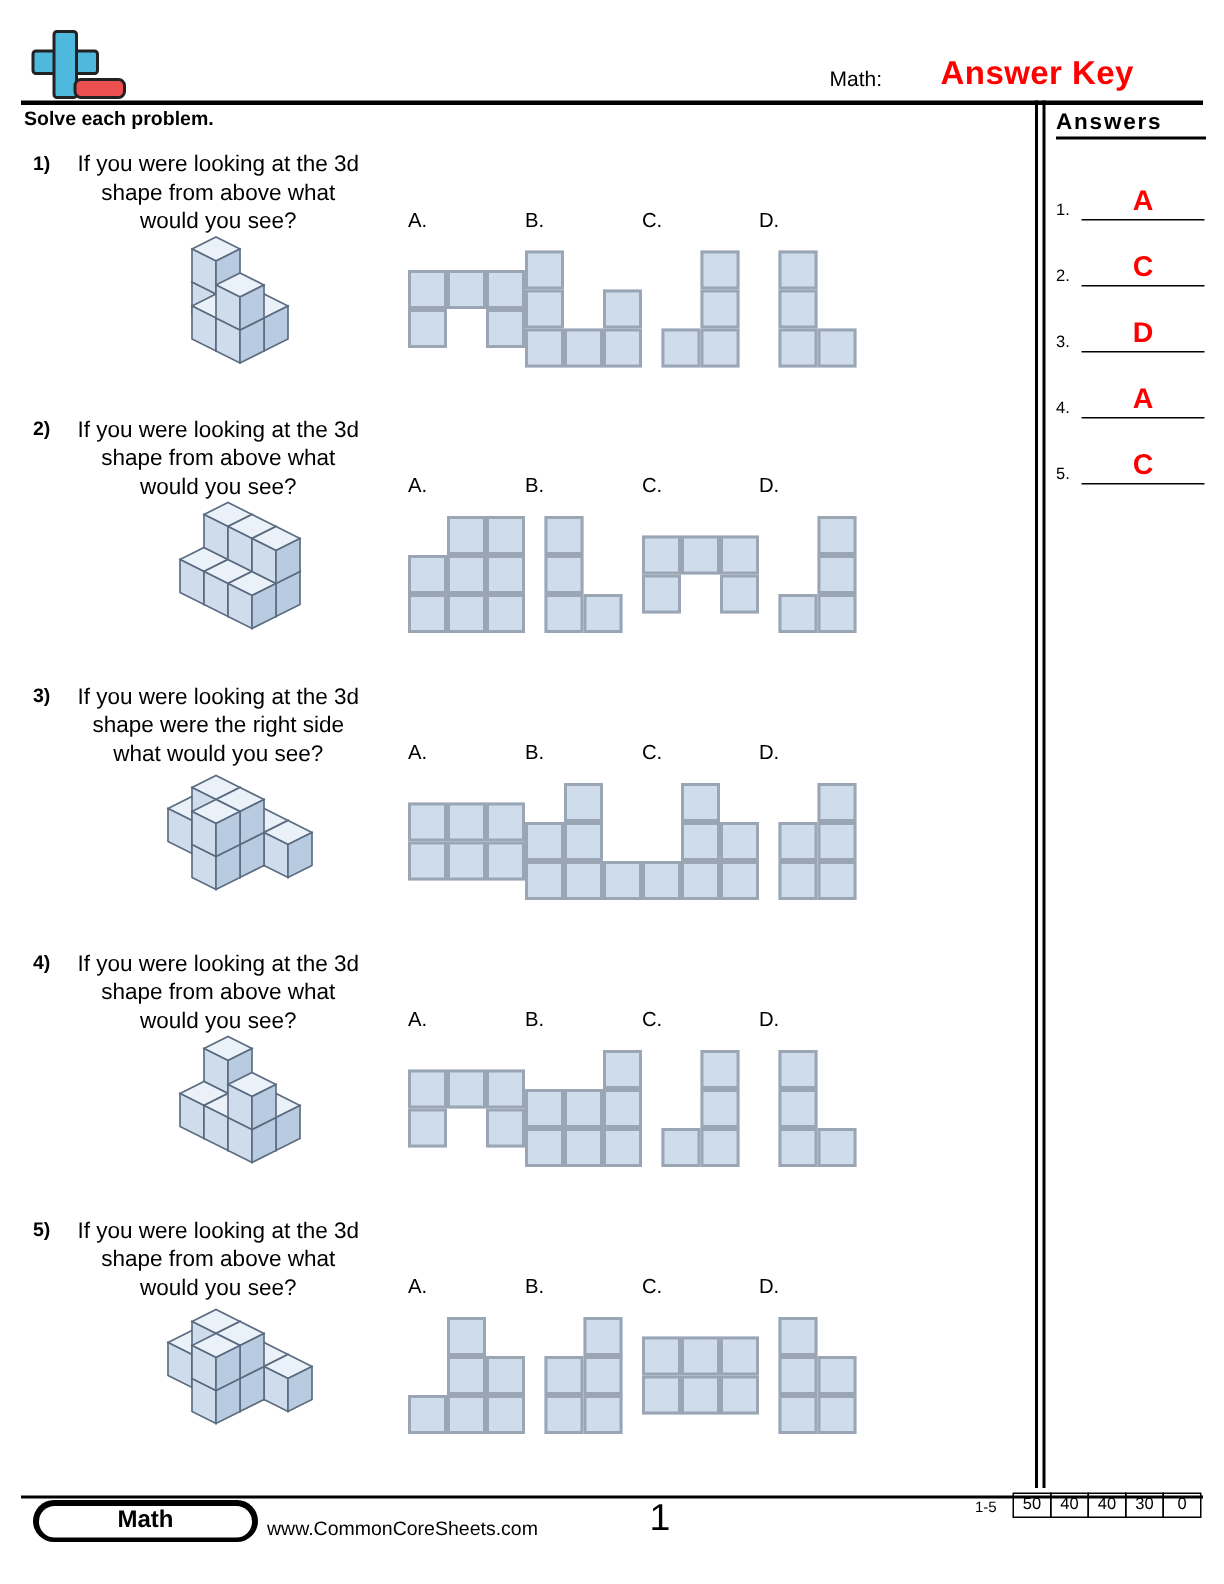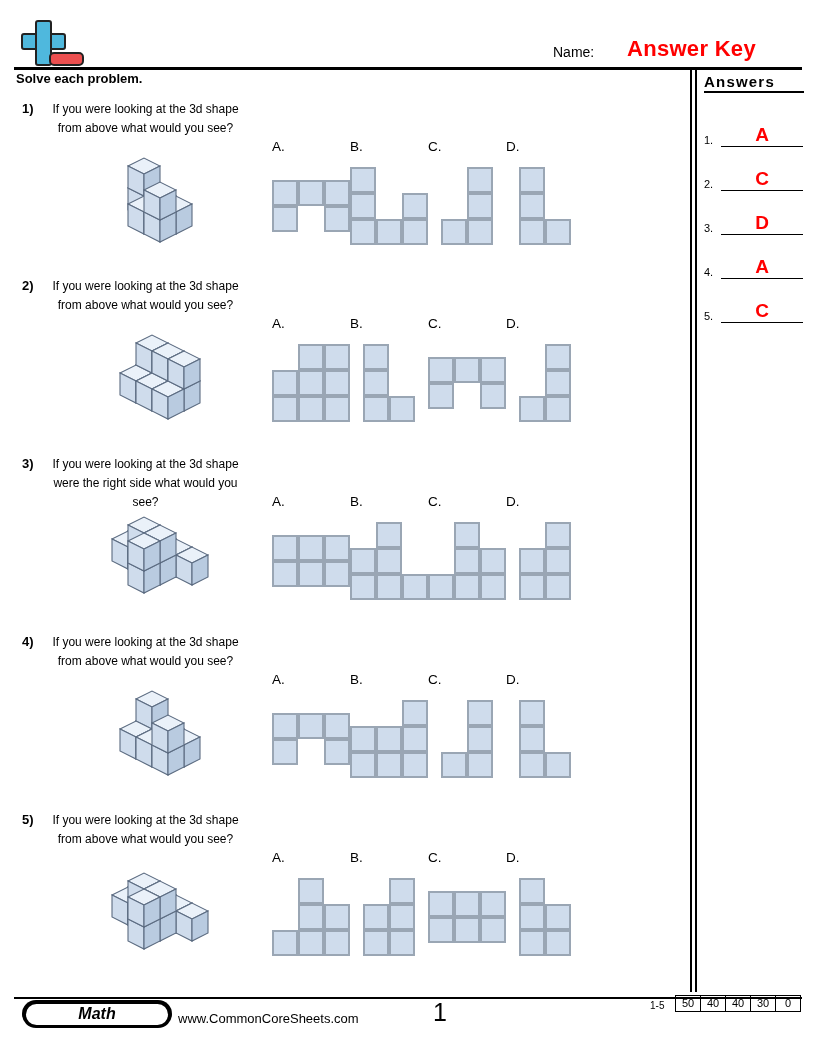--- a/index.html
+++ b/index.html
@@ -84,21 +84,21 @@
   }
 
   
   .problem { position: absolute; left: 0px; width: 690px; }
   .p-num {
     position: absolute; left: 22px; top: 0px;
     font-size: 13px; font-weight: bold; line-height: 17px;
   }
   .p-text {
     position: absolute; left: 48px; top: 0px; width: 195px;
-    font-size: 12px; line-height: 19px; text-align: center;
+    font-size: 15px; line-height: 19px; text-align: center;
   }
 
   
   .fig3d { position: absolute; }
   .cube { position: absolute; width: 34px; height: 40px; }
   .cube svg { display:block; }
 
   
   .opt { position: absolute; width: 90px; }
   .opt-label {
@@ -110,21 +110,21 @@
     background: #cfdcec; border: 2px solid #9aa6b4;
   }
 
   
   #footer-rule {
     position: absolute; left: 14px; top: 997px; width: 788px; height: 2px; background:#000;
   }
   #math-badge {
     position: absolute; left: 22px; top: 1000px; width: 150px; height: 28px;
     background: #000; border-radius: 14px;
-    display:flex; align-items:center; justify-content:center;font-style:italic;
+    display:flex; align-items:center; justify-content:center;
   }
   #math-badge .inner {
     width: 142px; height: 21px; background:#fff; border-radius: 11px;
     display:flex; align-items:center; justify-content:center;
     font-size: 16px; font-weight: bold; line-height:16px;
   }
   #site-url {
     position: absolute; left: 178px; top: 1012px;
     font-size: 13px; line-height: 14px;
   }
@@ -146,21 +146,21 @@
 </style>
 </head>
 <body>
 
 <div id="header">
   <div id="logo">
     <div class="plus-h"></div>
     <div class="plus-v"></div>
     <div class="minus"></div>
   </div>
-  <div id="name-label">Name:</div>
+  <div id="name-label">Math:</div>
   <div id="answer-key-text">Answer Key</div>
 </div>
 <div id="header-rule"></div>
 <div id="instruction">Solve each problem.</div>
 
 <div id="answers-panel">
   <div class="vline1"></div>
   <div class="vline2"></div>
   <div id="answers-title">Answers</div>
   <div id="answers-list">

